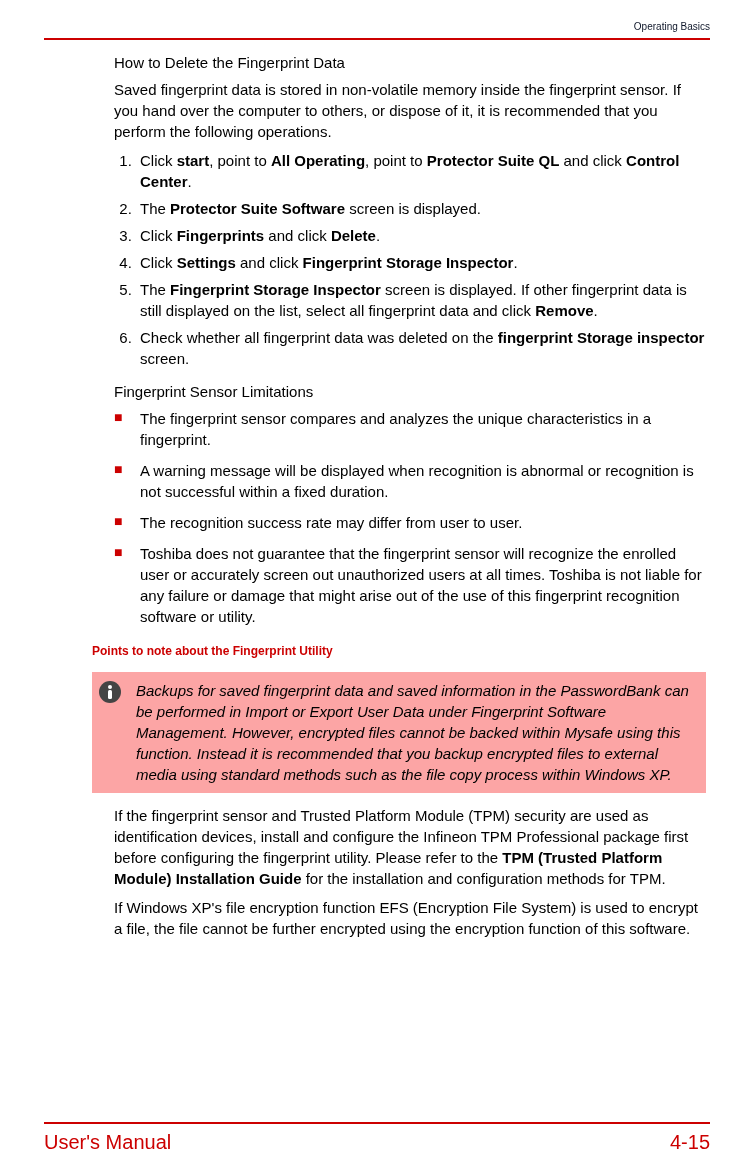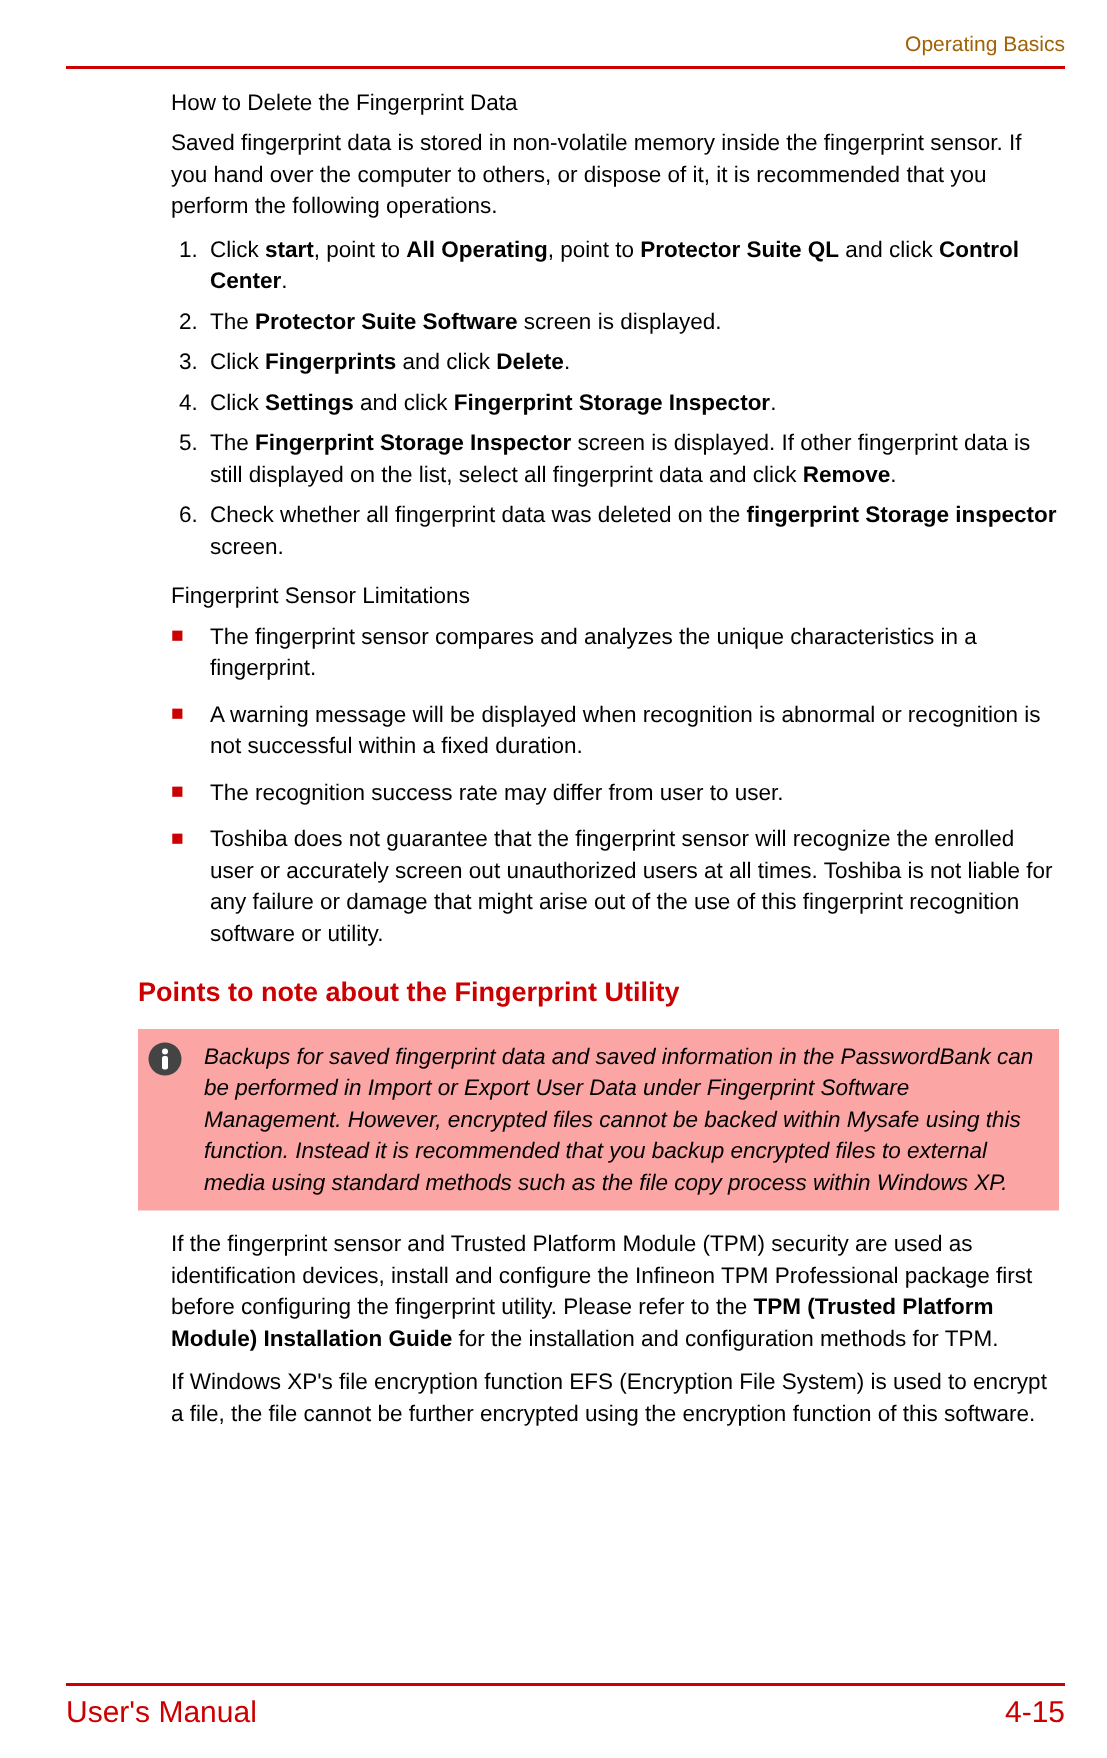--- a/index.html
+++ b/index.html
@@ -18,22 +18,22 @@
     box-sizing: border-box;
     position: relative;
   }
   .top-bar {
     border-top: 2px solid #c00;
     margin-bottom: 4px;
   }
   .header-row {
     display: flex;
     justify-content: flex-end;
-    color: #a16207;
-    font-size: 14px;
+    color: #0f172a;
+    font-size: 10px;
     margin-bottom: 4px;
   }
   .content {
     padding-left: 70px;
     padding-right: 4px;
   }
   .sub-title {
     margin: 12px 0 6px 0;
   }
   .body-text {
@@ -60,21 +60,21 @@
   ul.bullets li::before {
     content: "■";
     color: #c00;
     position: absolute;
     left: 0;
     top: 0;
     font-size: 14px;
   }
   h2.section-heading {
     color: #c00;
-    font-size: 18px;
+    font-size: 12px;
     font-weight: bold;
     margin: 16px 0 12px -22px;
   }
   .note-box {
     background: #fca5a5;
     padding: 8px 10px 8px 44px;
     margin: 0 0 12px -22px;
     position: relative;
     font-style: italic;
   }

